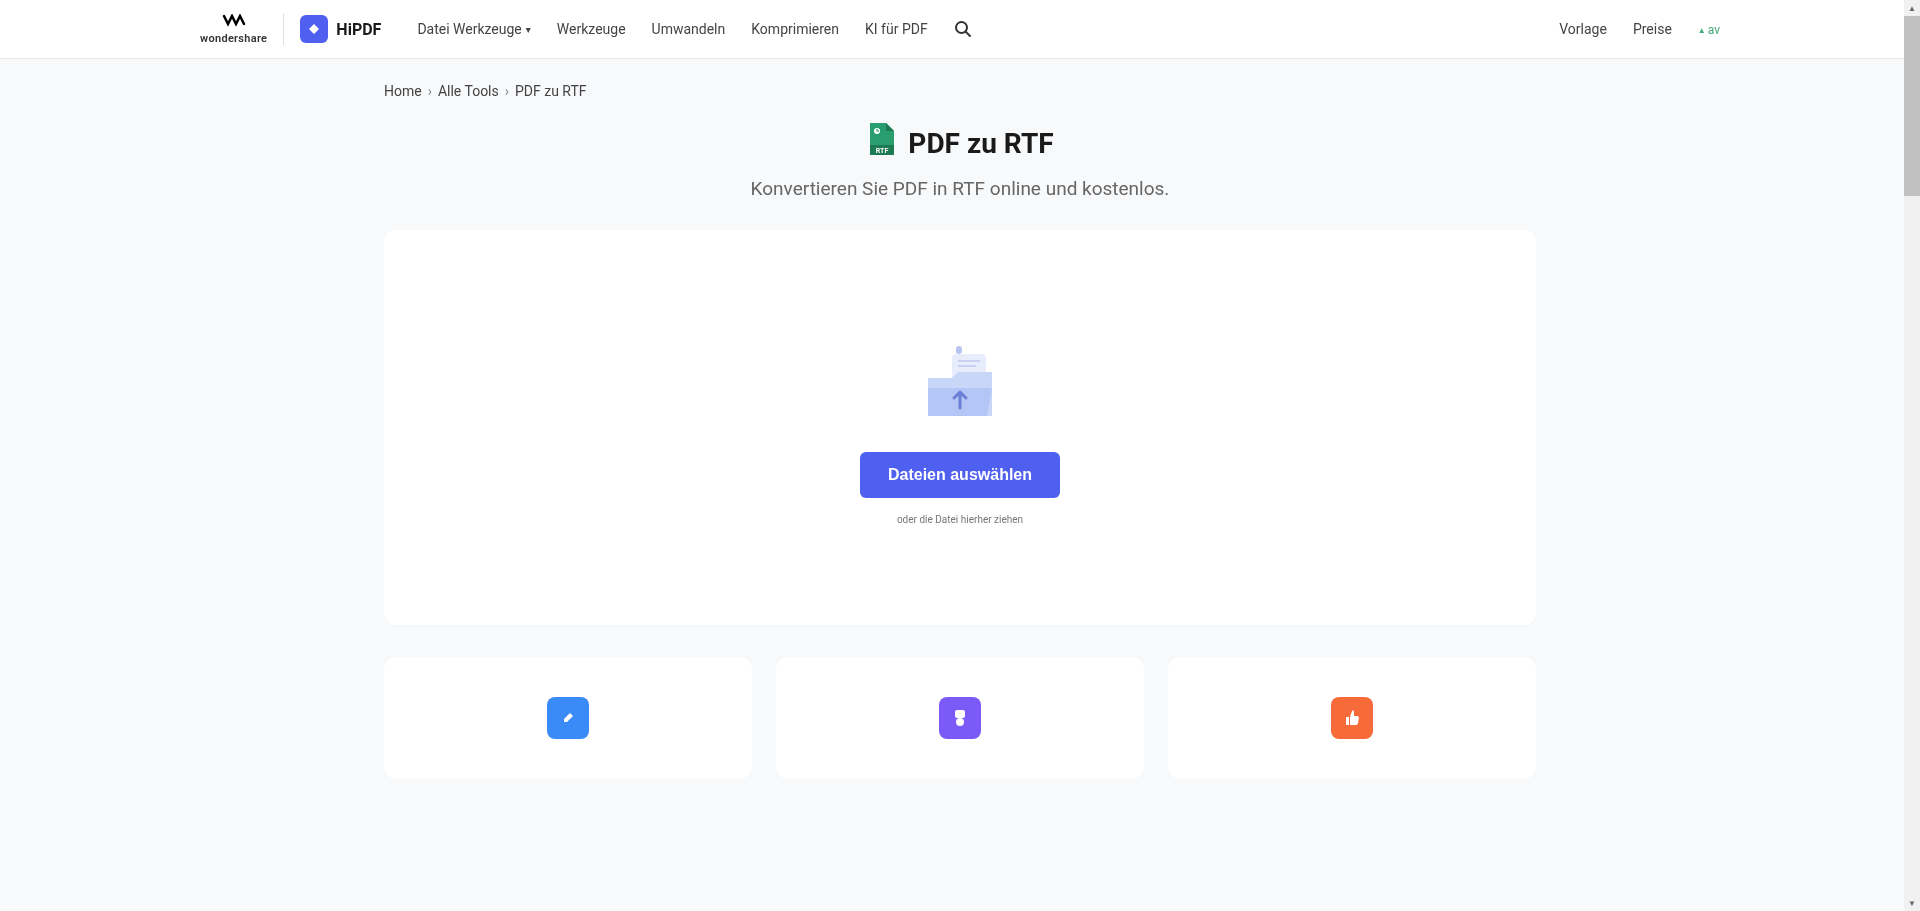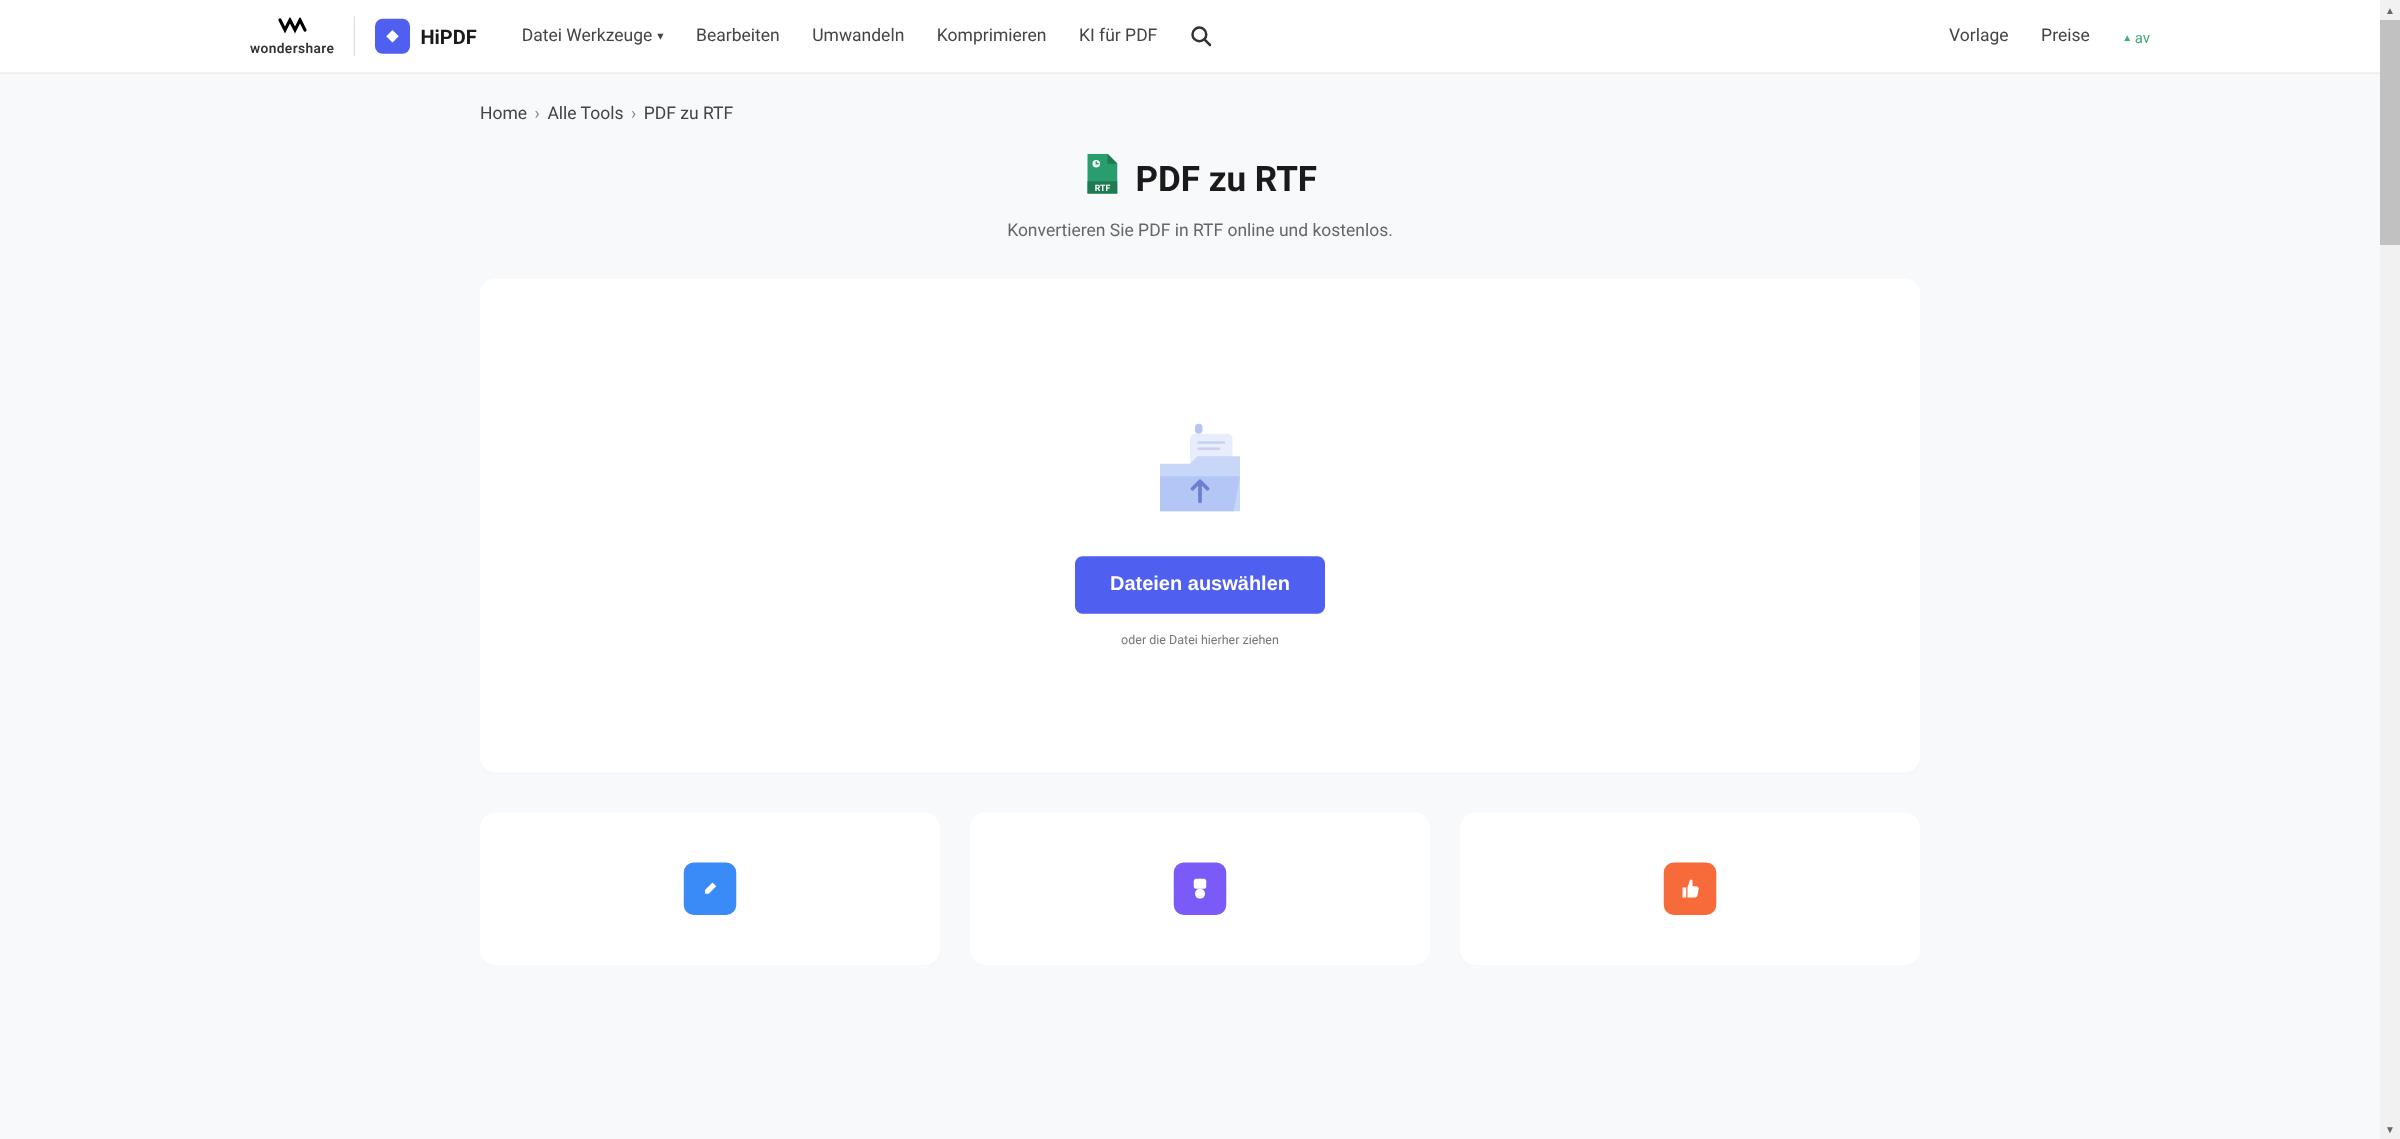--- a/index.html
+++ b/index.html
@@ -139,21 +139,21 @@
       height: 40px;
       position: relative;
     }
     .page-title {
       font-size: 28px;
       font-weight: 700;
       color: #1a1a1a;
     }
     .page-subtitle {
       text-align: center;
-      font-size: 14px;
+      font-size: 19px;
       color: #666;
       margin-top: 14px;
     }
     .upload-card {
       max-width: 1152px;
       margin: 30px auto 0;
       background: #fff;
       border-radius: 12px;
       padding: 110px 40px 100px;
       text-align: center;
@@ -255,21 +255,21 @@
             <path d="M3 8 L8 3 L13 8 L8 13 Z M6 8 L8 6 L10 8 L8 10 Z" fill="#fff"></path>
           </svg>
       </div>
       <div class="hipdf-text">HiPDF</div>
     </div>
     <nav class="nav">
       <div class="nav-item">
         <span>Datei Werkzeuge</span>
         <span class="chevron-icon">▾</span>
       </div>
-      <div class="nav-item">Bearbeiten</div>
+      <div class="nav-item">Werkzeuge</div>
       <div class="nav-item">Umwandeln</div>
       <div class="nav-item">Komprimieren</div>
       <div class="nav-item">KI für PDF</div>
       <div class="search-icon-wrap">
         <svg width="18" height="18" viewBox="0 0 18 18">
           <circle cx="7.5" cy="7.5" r="5.5" stroke="#333" stroke-width="2" fill="none"></circle>
           <line x1="11.5" y1="11.5" x2="16" y2="16" stroke="#333" stroke-width="2" stroke-linecap="round"></line>
         </svg>
       </div>
     </nav>

